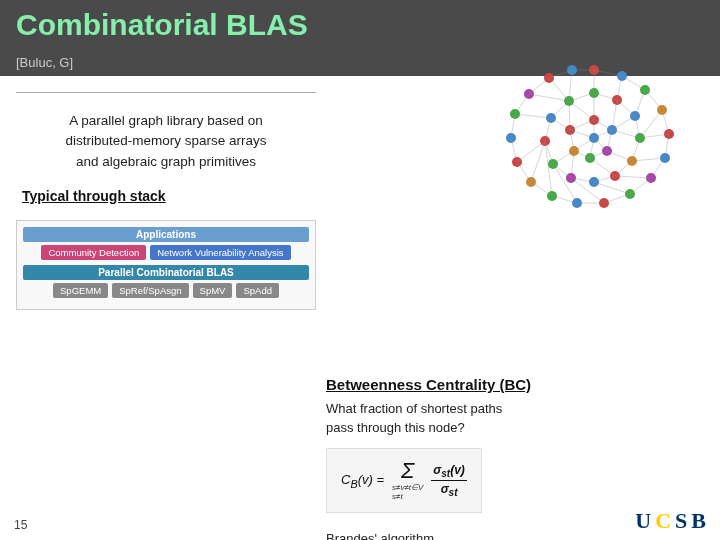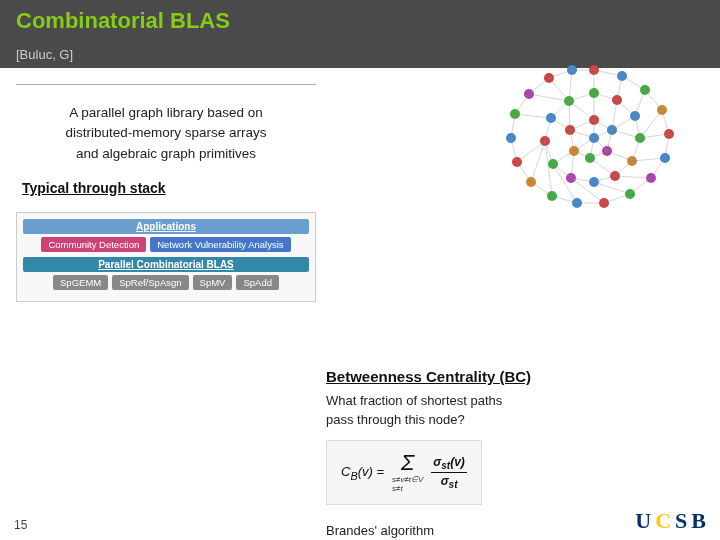--- a/index.html
+++ b/index.html
@@ -11,22 +11,22 @@
       overflow: hidden;
       position: relative;
     }
 
     
     .header {
       background: #4a4a4a;
       padding: 8px 16px 6px 16px;
     }
     .header-title {
-      color: #84cc16;
-      font-size: 22px;
+      color: #86efac;
+      font-size: 30px;
       font-weight: bold;
     }
     .header-subtitle {
       color: #cccccc;
       font-size: 13px;
       margin-top: 13px;
     }
 
     
     .main {
@@ -83,21 +83,20 @@
 
     .layer-header {
       background: #6a9ecf;
       color: white;
       text-align: center;
       padding: 2px 4px;
       font-size: 10px;
       font-weight: bold;
       border-radius: 2px;
       margin-bottom: 3px;
-      text-decoration: underline;
     }
 
     .layer-items {
       display: flex;
       gap: 4px;
       flex-wrap: wrap;
       justify-content: center;
     }
 
     .layer-item {

